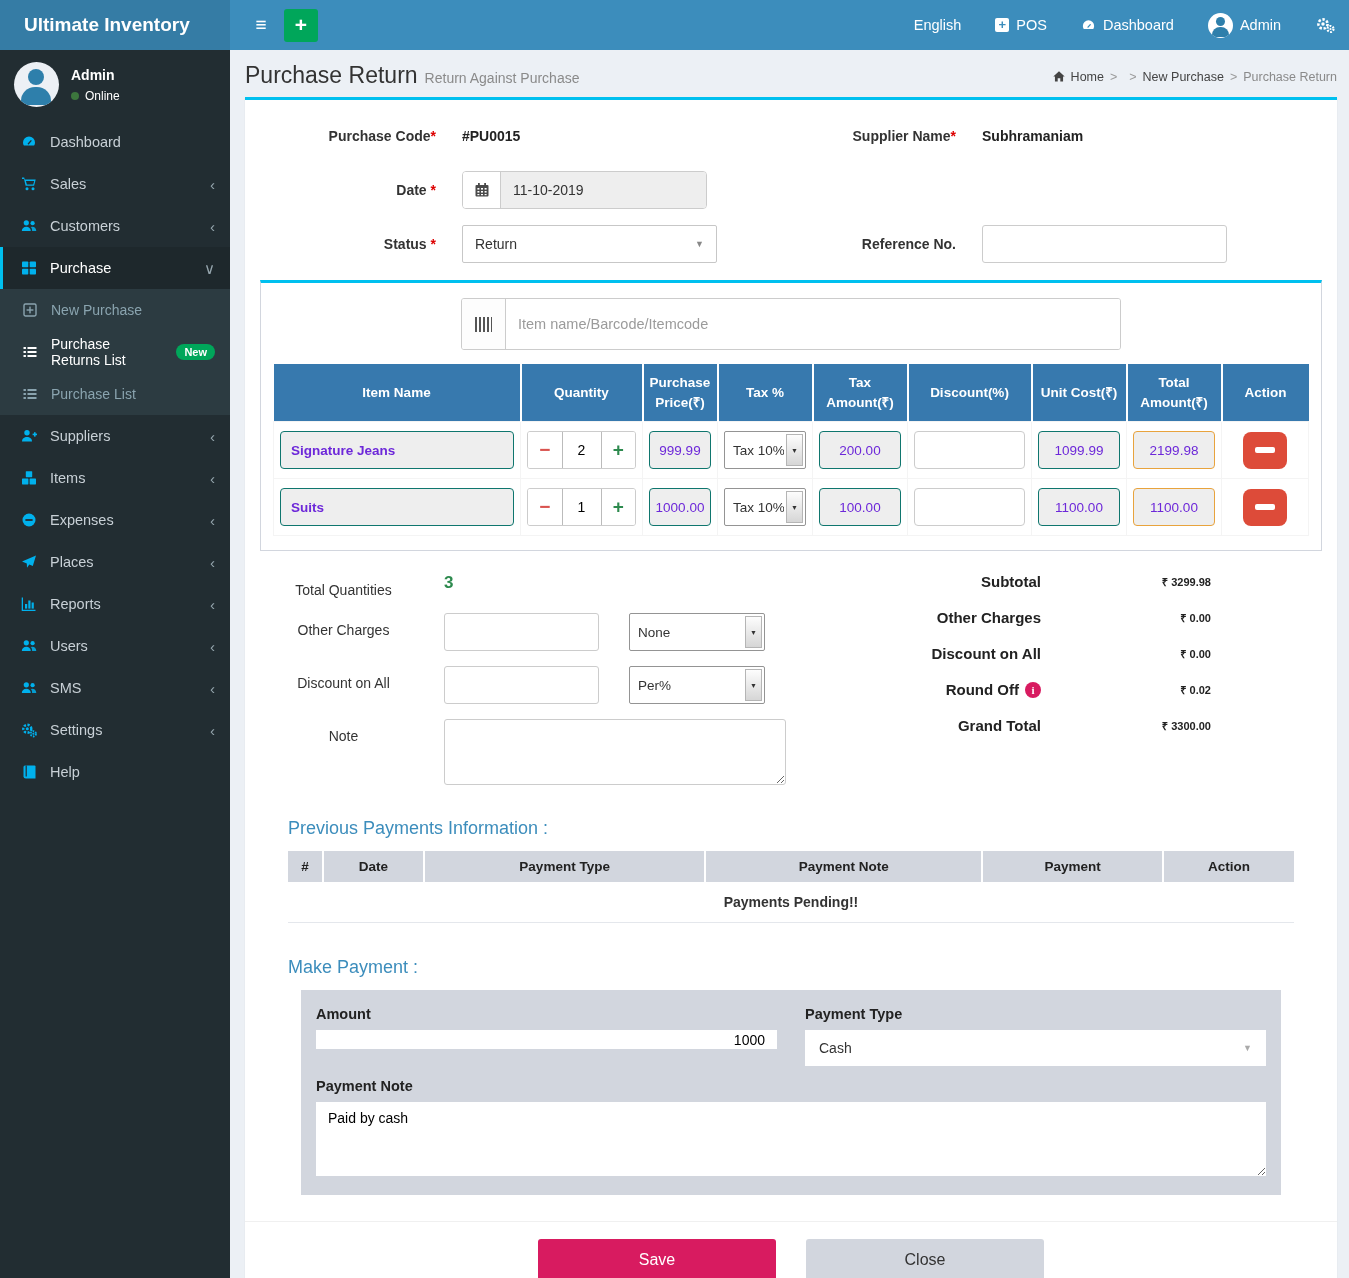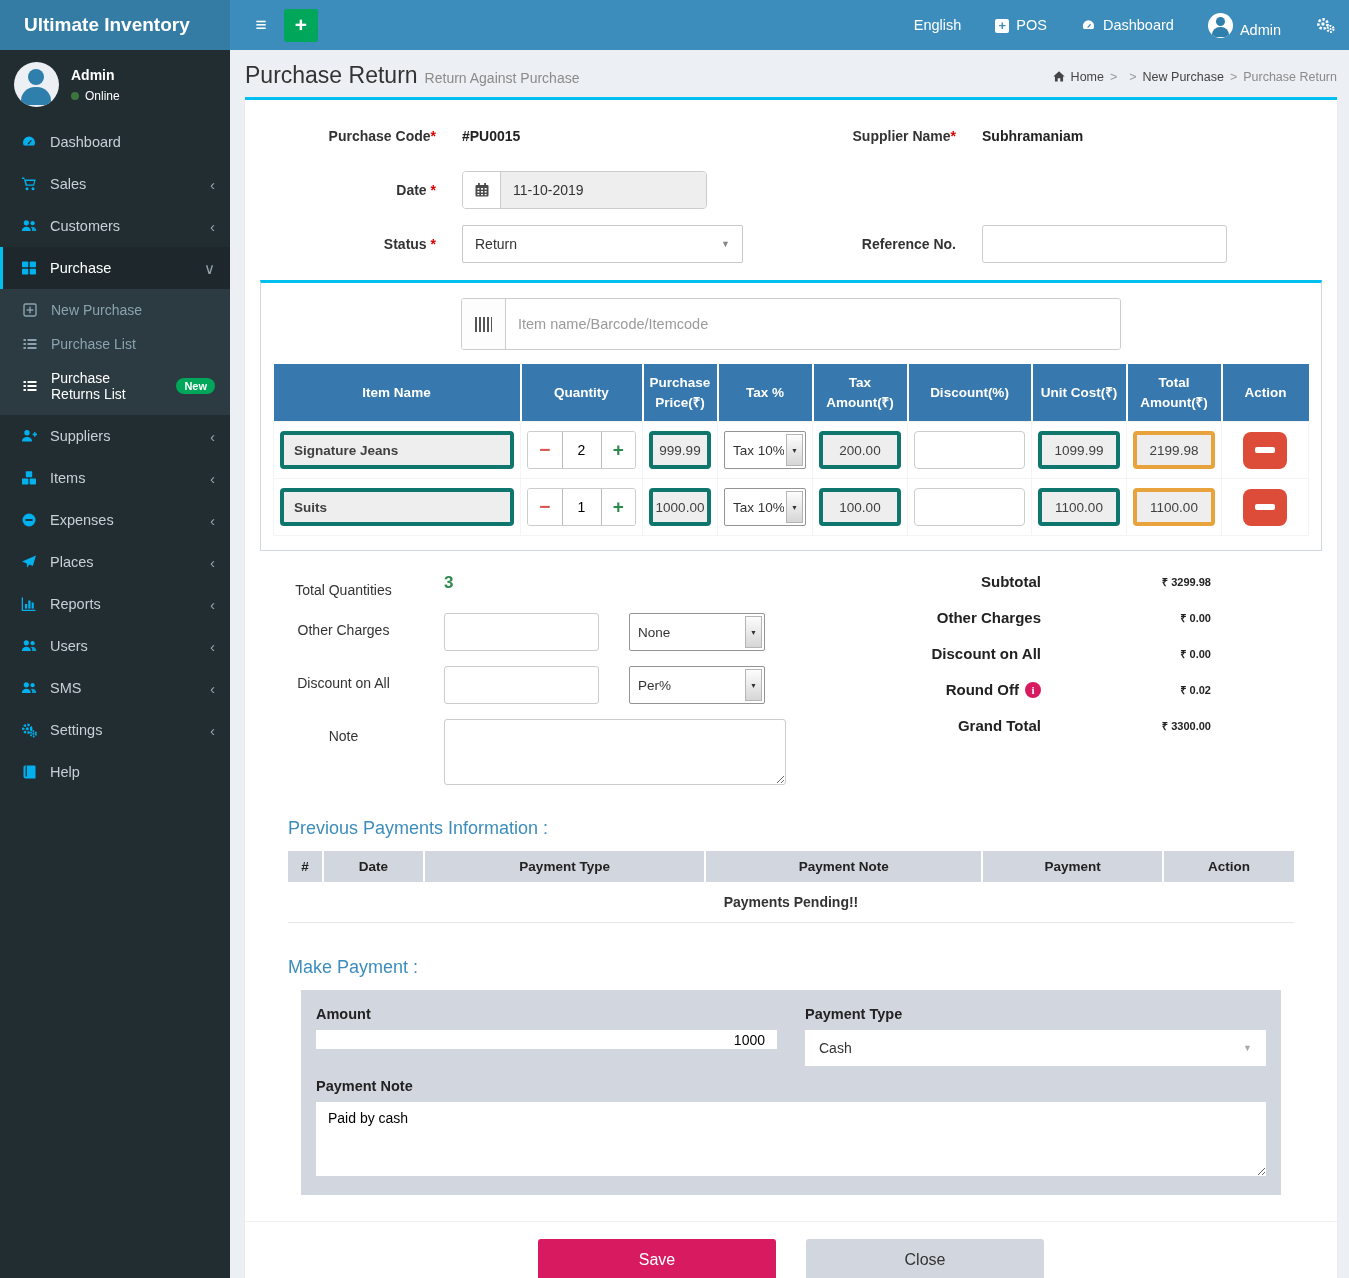--- a/index.html
+++ b/index.html
@@ -5,21 +5,21 @@
   * { margin:0; padding:0; box-sizing:border-box; }
   html,body { width:1349px; height:1278px; overflow:hidden; font-family:"Liberation Sans",sans-serif; font-size:14px; color:#333; background:#ecf0f5; }
 
   
   .navbar { display:flex; height:50px; width:100%; }
   .brand { width:230px; background:#357ca5; color:#fff; font-size:19px; font-weight:bold; display:flex; align-items:center; padding-left:24px; }
   .nav-rest { flex:1; background:#3c8dbc; display:flex; align-items:center; padding:0 14px; color:#fff; }
   .hamburger { width:34px; height:50px; display:flex; align-items:center; justify-content:center; font-size:19px; cursor:pointer; }
   .add-btn { width:34px; height:33px; background:#00a65a; border-radius:3px; color:#fff; font-size:21px; font-weight:bold; display:flex; align-items:center; justify-content:center; margin-left:6px; cursor:pointer; }
   .nav-right { margin-left:auto; display:flex; align-items:center; gap:34px; font-size:14.5px; }
-  .nav-link { display:flex; align-items:flex-end; gap:7px; cursor:pointer; }
+  .nav-link { display:flex; align-items:center; gap:7px; cursor:pointer; }
   .pos-sq { width:14px; height:14px; background:#fff; border-radius:2px; position:relative; }
   .pos-sq::before { content:"+"; position:absolute; inset:0; color:#3c8dbc; font-weight:bold; font-size:13px; line-height:13px; text-align:center; }
   .avatar { width:25px; height:25px; border-radius:50%; background:#fff; position:relative; overflow:hidden; }
   .avatar::before { content:""; position:absolute; width:9px; height:9px; border-radius:50%; background:#2e7fab; left:8px; top:4px; }
   .avatar::after { content:""; position:absolute; width:17px; height:10px; border-radius:8px 8px 0 0; background:#2e7fab; left:4px; top:14px; }
 
   
   .wrap { display:flex; height:1228px; }
 
   
@@ -59,40 +59,40 @@
 
   
   .form-row { display:flex; margin-bottom:10px; }
   .fcol { width:50%; display:flex; align-items:center; min-height:44px; }
   .flabel { width:165px; text-align:right; font-weight:bold; color:#333; margin-right:26px; flex-shrink:0; }
   .req { color:#dd0000; font-weight:bold; }
   .fvalue { font-weight:bold; color:#222; }
   .input-group { display:flex; width:245px; height:38px; border:1px solid #ccc; border-radius:4px; overflow:hidden; background:#fff; }
   .ig-addon { width:42px; display:flex; align-items:center; justify-content:center; border-right:1px solid #ccc; background:#fff; }
   .ig-input { flex:1; border:none; background:#eee; padding:0 12px; font-size:14px; color:#333; font-family:inherit; }
-  .flatsel { width:281px; height:38px; border:1px solid #c7c7c7; border-radius:2px; background:#fff; display:flex; align-items:center; justify-content:space-between; padding:0 12px; cursor:pointer; }
+  .flatsel { width:255px; height:38px; border:1px solid #c7c7c7; border-radius:2px; background:#fff; display:flex; align-items:center; justify-content:space-between; padding:0 12px; cursor:pointer; }
   .flatsel .arr { color:#888; font-size:9px; }
   .txt-input { width:245px; height:38px; border:1px solid #ccc; border-radius:3px; background:#fff; padding:0 10px; font-family:inherit; font-size:14px; }
 
   
   .items-panel { border:1px solid #d2d6de; border-top:3px solid #00c0ef; margin:14px -11px 0; padding:13px 12px 14px; }
   .scan-group { display:flex; width:660px; height:52px; border:1px solid #ccc; border-radius:3px; overflow:hidden; margin:2px auto 14px; background:#fff; }
   .scan-addon { width:44px; display:flex; align-items:center; justify-content:center; border-right:1px solid #ccc; background:#fdfdfd; }
   .barcode-glyph { width:17px; height:15px; background:repeating-linear-gradient(90deg,#555 0 2px,transparent 2px 4px); }
   .scan-input { flex:1; border:none; padding:0 12px; font-size:14.5px; font-family:inherit; color:#333; }
   .scan-input::placeholder { color:#9b9b9b; }
 
   table.items { width:100%; border-collapse:collapse; table-layout:fixed; }
   table.items th { background:#3779ae; color:#fff; font-size:13.5px; font-weight:bold; text-align:center; padding:9px 5px; border-left:2px solid #fff; line-height:1.45; }
   table.items th:first-child { border-left:none; }
   table.items td { border:1px solid #f4f4f4; padding:9px 6px; text-align:center; vertical-align:middle; }
   .c-name  { width:247px; } .c-qty { width:122px; } .c-price { width:75px; }
   .c-tax   { width:95px; }  .c-taxamt { width:95px; } .c-disc { width:124px; }
   .c-unit  { width:95px; }  .c-total { width:95px; } .c-act { width:87px; }
-  .ro-input { width:100%; height:38px; background:#eee; border:4px solid #0f766e; border-radius:4px; text-align:center; font-family:inherit; font-size:13.5px; color:#404040; }
+  .ro-input { width:100%; height:38px; background:#eee; border:1px solid #0f766e; border-radius:4px; text-align:center; font-family:inherit; font-size:13.5px; color:#6d28d9; }
   .ro-input.left { text-align:left; padding:0 10px; font-weight:bold; }
   .ro-input.orange { border-color:#e8a33d; }
   .white-input { width:100%; height:38px; background:#fff; border:1px solid #ccc; border-radius:4px; font-family:inherit; }
   .qty-group { display:flex; align-items:stretch; height:38px; border:1px solid #ccc; border-radius:3px; overflow:hidden; background:#fff; }
   .qty-btn { width:34px; display:flex; align-items:center; justify-content:center; font-size:19px; font-weight:bold; cursor:pointer; background:#fff; }
   .qty-btn.minus { color:#d9534f; } .qty-btn.plus { color:#2d8a4e; }
   .qty-input { width:40px; border:none; border-left:1px solid #bbb; border-right:1px solid #bbb; text-align:center; font-family:inherit; font-size:14px; }
   .selbox { display:flex; align-items:stretch; height:38px; background:#fff; border:1px solid #949494; border-radius:2px; cursor:pointer; }
   .selbox .txt { flex:1; display:flex; align-items:center; padding-left:8px; font-size:13.5px; white-space:nowrap; overflow:hidden; }
   .selbox .ab { width:17px; margin:2px; background:linear-gradient(#fdfdfd,#d6d6d6); border:1px solid #b5b5b5; display:flex; align-items:center; justify-content:center; font-size:7px; color:#333; }
@@ -237,46 +237,46 @@
         <li class="menu-item">
           <span class="micon">
               <svg viewBox="0 0 16 16">
                 <rect x="2" y="2" width="12" height="12" rx="1.4" fill="none" stroke="currentColor" stroke-width="1.4"></rect>
                 <rect x="7.3" y="4.6" width="1.4" height="6.8"></rect>
                 <rect x="4.6" y="7.3" width="6.8" height="1.4"></rect>
               </svg>
             </span>
           <span>New Purchase</span>
         </li>
-        <li class="menu-item">
-          <span class="micon">
-              <svg viewBox="0 0 16 16">
-                <rect x="1.5" y="3" width="2.4" height="2"></rect>
-                <rect x="5.5" y="3" width="9" height="2"></rect>
-                <rect x="1.5" y="7" width="2.4" height="2"></rect>
-                <rect x="5.5" y="7" width="9" height="2"></rect>
-                <rect x="1.5" y="11" width="2.4" height="2"></rect>
-                <rect x="5.5" y="11" width="9" height="2"></rect>
-              </svg>
-            </span>
-          <span>Purchase List</span>
-        </li>
         <li class="menu-item current">
           <span class="micon">
               <svg viewBox="0 0 16 16">
                 <rect x="1.5" y="3" width="2.4" height="2"></rect>
                 <rect x="5.5" y="3" width="9" height="2"></rect>
                 <rect x="1.5" y="7" width="2.4" height="2"></rect>
                 <rect x="5.5" y="7" width="9" height="2"></rect>
                 <rect x="1.5" y="11" width="2.4" height="2"></rect>
                 <rect x="5.5" y="11" width="9" height="2"></rect>
               </svg>
             </span>
           <span>Purchase Returns List</span>
           <span class="badge-new">New</span>
+        </li>
+        <li class="menu-item">
+          <span class="micon">
+              <svg viewBox="0 0 16 16">
+                <rect x="1.5" y="3" width="2.4" height="2"></rect>
+                <rect x="5.5" y="3" width="9" height="2"></rect>
+                <rect x="1.5" y="7" width="2.4" height="2"></rect>
+                <rect x="5.5" y="7" width="9" height="2"></rect>
+                <rect x="1.5" y="11" width="2.4" height="2"></rect>
+                <rect x="5.5" y="11" width="9" height="2"></rect>
+              </svg>
+            </span>
+          <span>Purchase List</span>
         </li>
       </ul>
       <li class="menu-item">
         <span class="micon">
             <svg viewBox="0 0 16 16">
               <circle cx="6" cy="4.8" r="2.7"></circle>
               <path d="M1 13.4C1 10.7 3.2 9 6 9s5 1.7 5 4.4z"></path>
               <rect x="11.6" y="5.6" width="4.4" height="1.6"></rect>
               <rect x="13" y="4.2" width="1.6" height="4.4"></rect>
             </svg>

